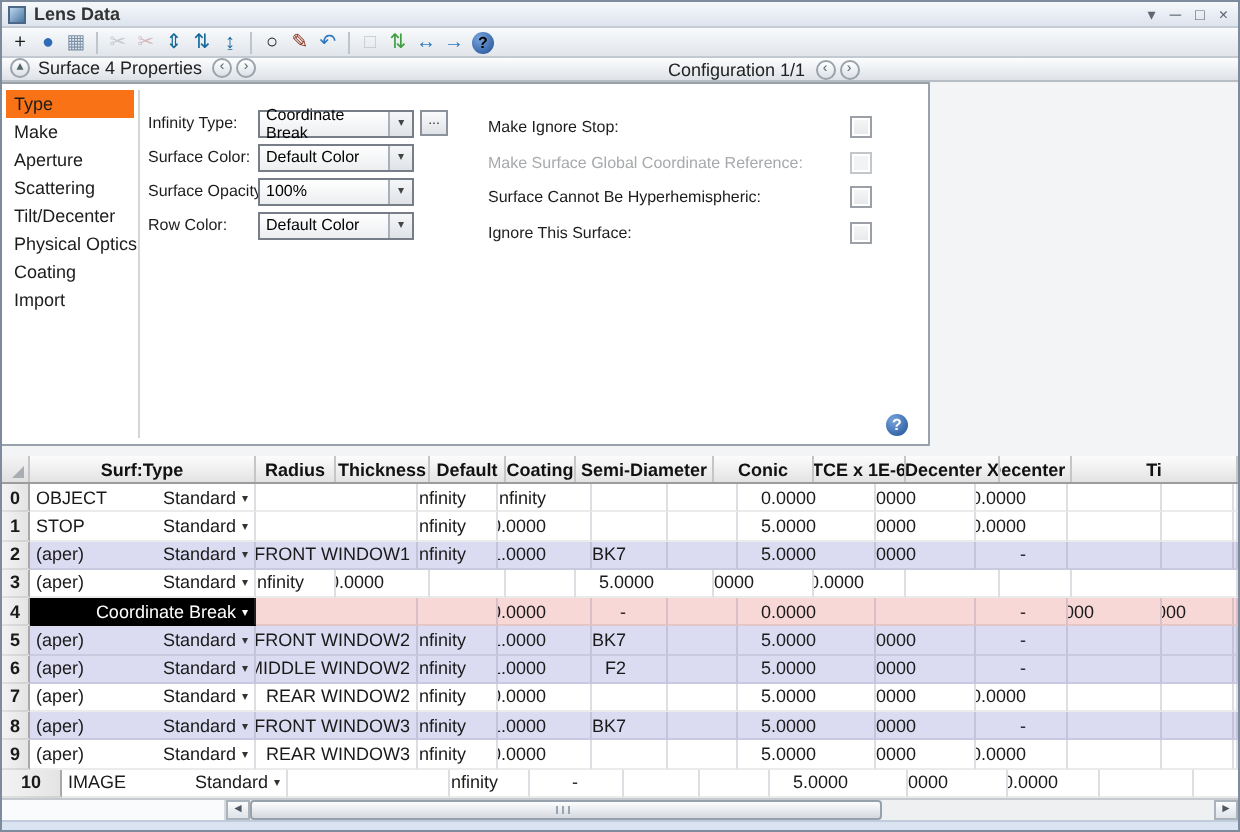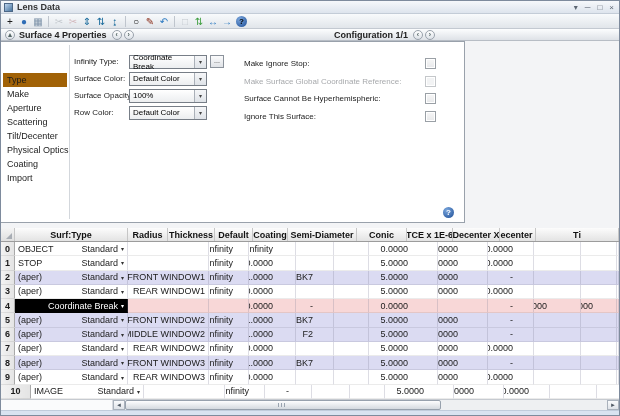--- a/index.html
+++ b/index.html
@@ -14,32 +14,32 @@
   .win-btn { font-size:8px; line-height:9px; color:#5d6672; cursor:default; }
 
   
   .toolbar { height:15px; flex:0 0 15px; background:linear-gradient(#f8fafc,#e1e5ea); border-bottom:1px solid #c3c9d1; display:flex; align-items:center; padding:0 2px; }
   .tb-icon { width:14px; height:13px; font-size:10px; line-height:13px; text-align:center; cursor:default; }
   .tb-icon.disabled { opacity:.75; }
   .tb-sep { width:1px; height:11px; background:#bfc5cd; margin:0 3px; flex:0 0 1px; }
   .tb-help { width:11px; height:11px; border-radius:50%; background:radial-gradient(circle at 35% 30%,#7aa6dd,#1c4d95); font-size:8px; font-weight:bold; line-height:11px; text-align:center; margin-left:2px; }
 
   
-  .sectionbar { height:12px; flex:0 0 12px; background:linear-gradient(#fcfdfe,#dee2e7); border-bottom:1px solid #b7bdc5; position:relative; display:flex; align-items:center; padding-left:3px; font-size:9px; font-weight:bold; color:#222; }
+  .sectionbar { height:12px; flex:0 0 12px; background:linear-gradient(#fcfdfe,#dee2e7); border-bottom:1px solid #b7bdc5; position:relative; display:flex; align-items:flex-start; padding-left:3px; font-size:9px; font-weight:normal; color:#222; }
   .round-btn { width:10px; height:10px; border-radius:50%; border:1px solid #9aa2ac; background:linear-gradient(#ffffff,#dce1e7); font-size:7px; line-height:8px; text-align:center; color:#566; margin:0 1px; flex:0 0 10px; }
   .sec-title { margin:0 4px 0 3px; }
   .config-group { position:absolute; left:333px; top:0; height:12px; display:flex; align-items:center; }
   .config-label { margin-right:4px; }
 
   
   .main { height:187px; flex:0 0 187px; background:#f3f4f6; position:relative; }
   .props-panel { position:absolute; left:0; top:0; width:464px; height:182px; background:#fff; border:1px solid #99a1ab; border-left:none; }
   .nav { position:absolute; left:2px; top:3px; width:64px; }
   .nav-item { height:14px; line-height:14px; font-size:9px; padding-left:4px; color:#1c1c1c; white-space:nowrap; }
-  .nav-item.selected { background:#a16207;margin-top:28px; }
+  .nav-item.selected { background:#f97316; }
   .nav-divider { position:absolute; left:68px; top:3px; bottom:3px; width:1px; background:#d3d7dc; }
 
   .fields { position:absolute; left:73px; top:11px; }
   .field-row { display:flex; align-items:center; height:17px; }
   .field-label { width:55px; font-size:8px; color:#1c1c1c; white-space:nowrap; }
   .combo { width:78px; height:14px; border:1px solid #777e87; background:linear-gradient(#ffffff,#eceef0); display:flex; align-items:center; font-size:8px; padding-left:3px; position:relative; }
   .combo .arrow { margin-left:auto; width:12px; height:100%; border-left:1px solid #aab0b8; background:linear-gradient(#f5f6f8,#dfe3e8); font-size:6px; line-height:12px; text-align:center; color:#444; }
   .more-btn { width:14px; height:13px; margin-left:3px; border:1px solid #8b929b; background:linear-gradient(#fbfbfc,#dfe2e6); font-size:7px; line-height:10px; text-align:center; color:#333; }
 
   .checks { position:absolute; left:243px; top:13px; }
@@ -283,21 +283,20 @@
       </div>
       <div class="g-row tint-white">
         <div class="g-cell c-num" style="width: 14px;">3</div>
         <div class="g-cell c-surf" style="width: 113px;">
           <span>(aper)</span>
           <span class="type-wrap">
             <span>Standard</span>
             <span class="dd-arrow">▾</span>
           </span>
         </div>
-        <div class="g-cell c-comment" style="width: 81px;">REAR WINDOW1</div>
         <div class="g-cell c-radius" style="width: 40px;">Infinity</div>
         <div class="g-cell c-thickness" style="width: 47px;">10.0000</div>
         <div class="g-cell c-material" style="width: 38px;"></div>
         <div class="g-cell c-coating" style="width: 35px;"></div>
         <div class="g-cell c-semi_diameter" style="width: 69px;">5.0000</div>
         <div class="g-cell c-conic" style="width: 50px;">0.0000</div>
         <div class="g-cell c-tce" style="width: 46px;">0.0000</div>
         <div class="g-cell c-decenter_x" style="width: 47px;"></div>
         <div class="g-cell c-decenter_y" style="width: 36px;"></div>
         <div class="g-cell c-ti" style="flex: 1 1 0%;"></div>

